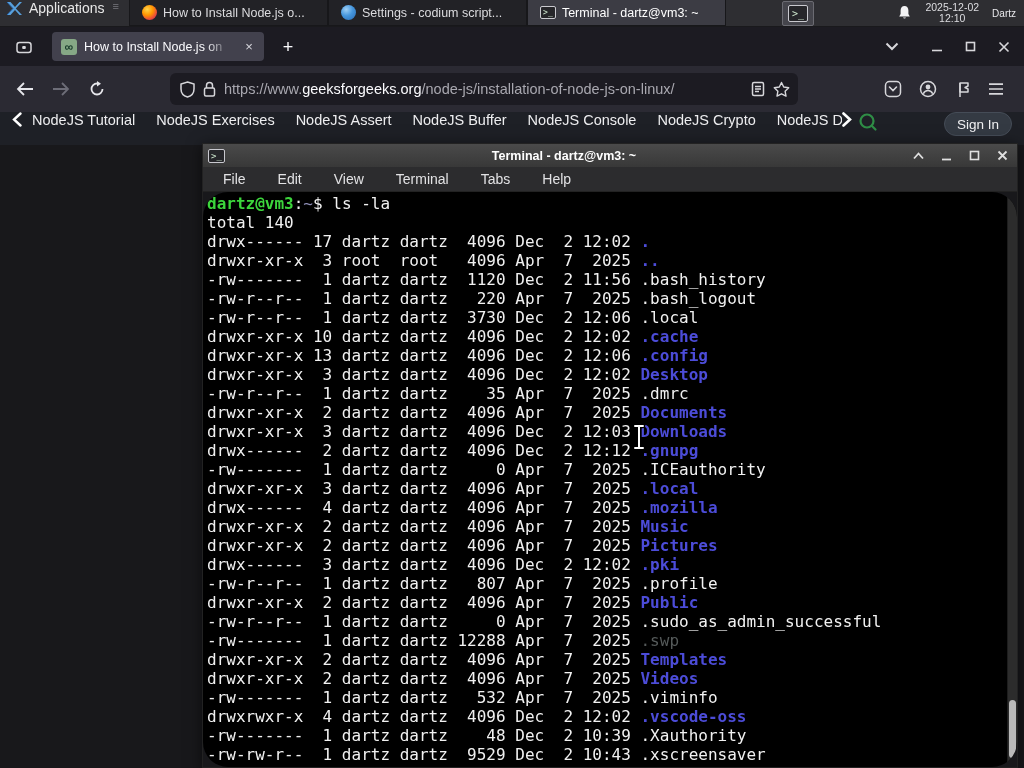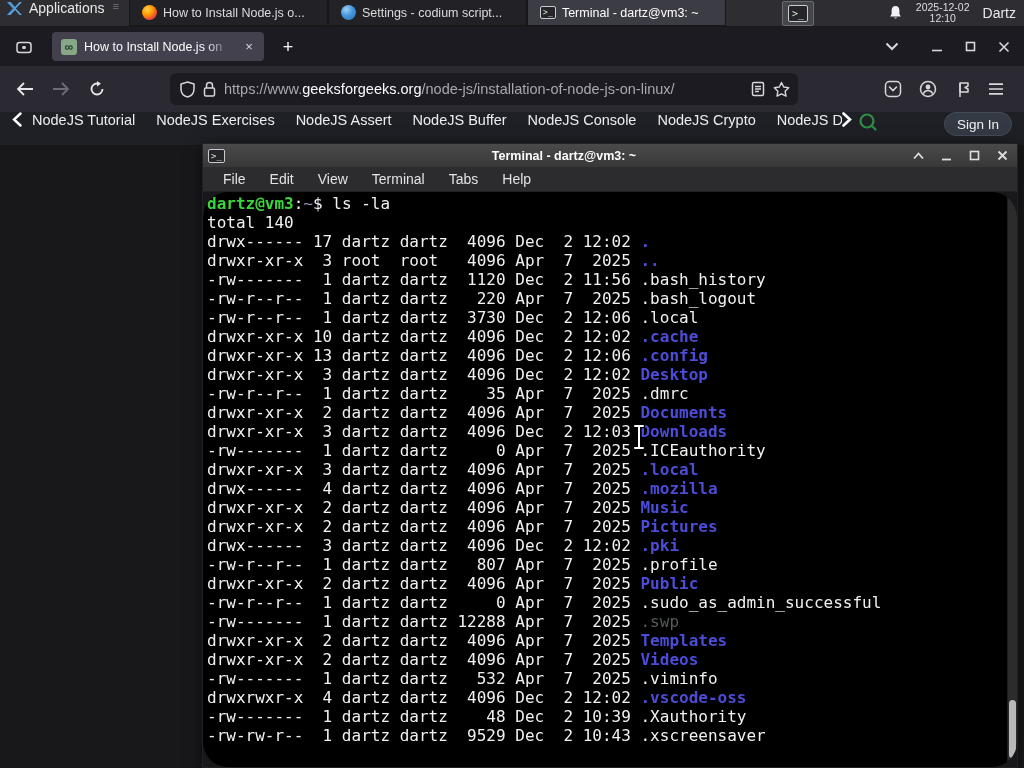--- a/index.html
+++ b/index.html
@@ -23,21 +23,21 @@
        background:radial-gradient(circle at 35% 30%, #ffd54a 0%, #ff9500 40%, #e8483e 70%, #a22b4e 100%); }
   .icon-codium { width:15px; height:15px; border-radius:50%; flex:none;
        background:radial-gradient(circle at 35% 30%, #9fd0f5 0%, #4596dd 45%, #2b6cb4 100%); }
   .icon-terminal-sm { width:16px; height:13px; flex:none; background:#26262a; border:1px solid #c9c9cf; border-radius:2px;
        color:#cfe8cf; font-family:"DejaVu Sans Mono", monospace; font-size:8px; line-height:11px; text-align:center; }
   .launcher { margin-left:56px; width:32px; height:25px; display:flex; align-items:center; justify-content:center;
               background:#45454c; border:1px solid #6b6b72; border-radius:2px; cursor:pointer; }
   .launcher .icon-terminal-sm { width:20px; height:17px; font-size:10px; line-height:15px; }
   .tray { margin-left:auto; display:flex; align-items:center; gap:13px; padding-right:8px; height:100%; }
   .clock { color:#dddde1; font-size:10.5px; line-height:11px; text-align:center; cursor:default; }
-  .user { color:#e9e9ec; font-size:14px; cursor:pointer; }
+  .user { color:#e9e9ec; font-size:10px; cursor:pointer; }
 
   
   .browser { position:absolute; left:0; top:27px; width:1024px; height:741px; display:flex; flex-direction:column; }
   .tabbar { height:39px; background:#1c1b22; display:flex; align-items:center; padding:0 8px 0 10px; }
   .ffview { width:28px; height:28px; border:none; background:transparent; display:flex; align-items:center; justify-content:center; cursor:pointer; }
   .tab { margin-left:14px; width:212px; height:29px; background:#42414d; border-radius:4px; display:flex; align-items:center;
          gap:7px; padding:0 6px 0 9px; color:#fbfbfe; font-size:12.5px; cursor:pointer; }
   .favicon { width:16px; height:16px; border-radius:3px; background:#86a886; color:#173a2a; font-size:12px; line-height:16px;
              text-align:center; flex:none; font-weight:bold; }
   .tabtitle { flex:1; overflow:hidden; white-space:nowrap;
@@ -70,21 +70,21 @@
   .page { flex:1; background:#18181b; }
 
   
   .terminal { position:absolute; left:202px; top:143px; width:816px; height:625px; z-index:30;
               border:1px solid #222; display:flex; flex-direction:column; box-shadow:0 2px 14px rgba(0,0,0,.55); }
   .tbar { height:23px; background:linear-gradient(#4a4a4a,#383838); display:flex; align-items:center; padding:0 8px 0 5px; }
   .tbar .icon-terminal-sm { width:17px; height:14px; font-size:9px; line-height:12px; }
   .ttitle { flex:1; text-align:center; color:#ffffff; font-weight:bold; font-size:12.5px; white-space:nowrap; overflow:hidden; }
   .tctl { display:flex; align-items:center; gap:14px; padding-left:8px; }
   .tctl span { display:flex; align-items:center; justify-content:center; width:14px; height:14px; cursor:pointer; }
-  .tmenu { height:25px; background:#2c2c2e; display:flex; align-items:center; padding-left:10px; gap:4px;
+  .tmenu { height:25px; background:#2c2c2e; display:flex; align-items:center; padding-left:10px; gap:12px;
            border-bottom:1px solid #222; }
   .tmenu span { color:#e2e2e4; font-size:14px; padding:2px 10px; cursor:pointer; }
   .tbody { flex:1; background:#000; position:relative; overflow:hidden;
            font-family:"DejaVu Sans Mono", monospace; font-size:16px; line-height:19px; color:#f1f1f1;border-radius:25px; }
   .tout { padding:2px 0 0 4px; }
   .trow { white-space:pre; }
   .c-green { color:#3cd63c; font-weight:bold; }
   .c-tilde { color:#8f8fb8; }
   .fn-dir { color:#4c4cd8; font-weight:bold; }
   .fn-dim { color:#555a5a; }
@@ -337,20 +337,21 @@
             <div class="trow"><span>drwxr-xr-x  3 root  root   4096 Apr  7  2025 </span><span class="fn-dir">..</span></div>
             <div class="trow"><span>-rw-------  1 dartz dartz  1120 Dec  2 11:56 </span><span>.bash_history</span></div>
             <div class="trow"><span>-rw-r--r--  1 dartz dartz   220 Apr  7  2025 </span><span>.bash_logout</span></div>
             <div class="trow"><span>-rw-r--r--  1 dartz dartz  3730 Dec  2 12:06 </span><span>.local</span></div>
             <div class="trow"><span>drwxr-xr-x 10 dartz dartz  4096 Dec  2 12:02 </span><span class="fn-dir">.cache</span></div>
             <div class="trow"><span>drwxr-xr-x 13 dartz dartz  4096 Dec  2 12:06 </span><span class="fn-dir">.config</span></div>
             <div class="trow"><span>drwxr-xr-x  3 dartz dartz  4096 Dec  2 12:02 </span><span class="fn-dir">Desktop</span></div>
             <div class="trow"><span>-rw-r--r--  1 dartz dartz    35 Apr  7  2025 </span><span>.dmrc</span></div>
             <div class="trow"><span>drwxr-xr-x  2 dartz dartz  4096 Apr  7  2025 </span><span class="fn-dir">Documents</span></div>
             <div class="trow"><span>drwxr-xr-x  3 dartz dartz  4096 Dec  2 12:03 </span><span class="fn-dir">Downloads</span></div>
+            <div class="trow"><span>drwx------  2 dartz dartz  4096 Dec  2 12:12 </span><span class="fn-dir">.gnupg</span></div>
             <div class="trow"><span>-rw-------  1 dartz dartz     0 Apr  7  2025 </span><span>.ICEauthority</span></div>
             <div class="trow"><span>drwxr-xr-x  3 dartz dartz  4096 Apr  7  2025 </span><span class="fn-dir">.local</span></div>
             <div class="trow"><span>drwx------  4 dartz dartz  4096 Apr  7  2025 </span><span class="fn-dir">.mozilla</span></div>
             <div class="trow"><span>drwxr-xr-x  2 dartz dartz  4096 Apr  7  2025 </span><span class="fn-dir">Music</span></div>
             <div class="trow"><span>drwxr-xr-x  2 dartz dartz  4096 Apr  7  2025 </span><span class="fn-dir">Pictures</span></div>
             <div class="trow"><span>drwx------  3 dartz dartz  4096 Dec  2 12:02 </span><span class="fn-dir">.pki</span></div>
             <div class="trow"><span>-rw-r--r--  1 dartz dartz   807 Apr  7  2025 </span><span>.profile</span></div>
             <div class="trow"><span>drwxr-xr-x  2 dartz dartz  4096 Apr  7  2025 </span><span class="fn-dir">Public</span></div>
             <div class="trow"><span>-rw-r--r--  1 dartz dartz     0 Apr  7  2025 </span><span>.sudo_as_admin_successful</span></div>
             <div class="trow"><span>-rw-------  1 dartz dartz 12288 Apr  7  2025 </span><span class="fn-dim">.swp</span></div>

